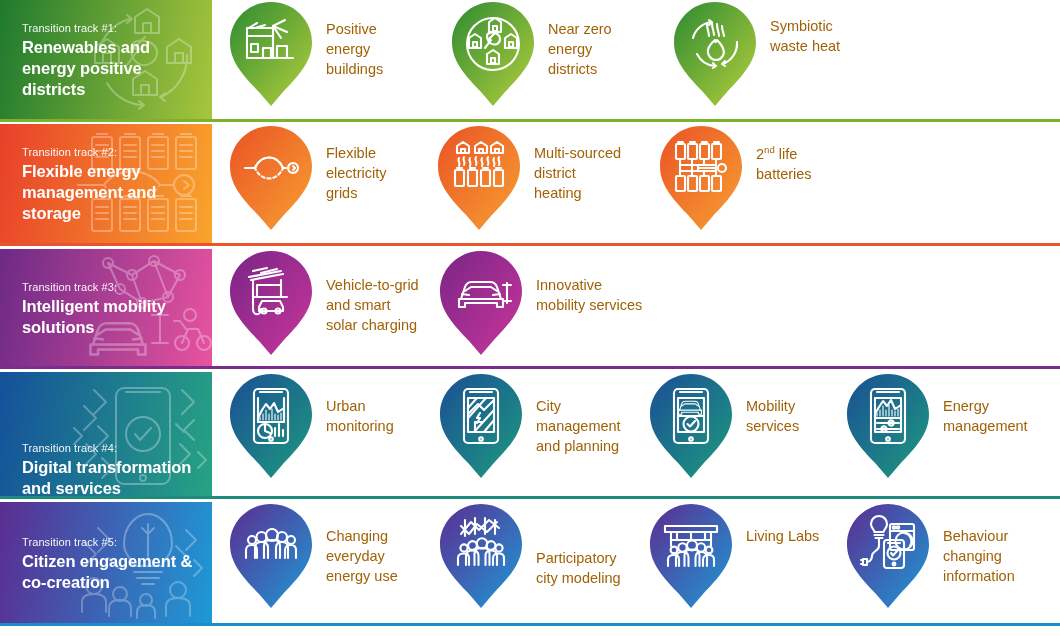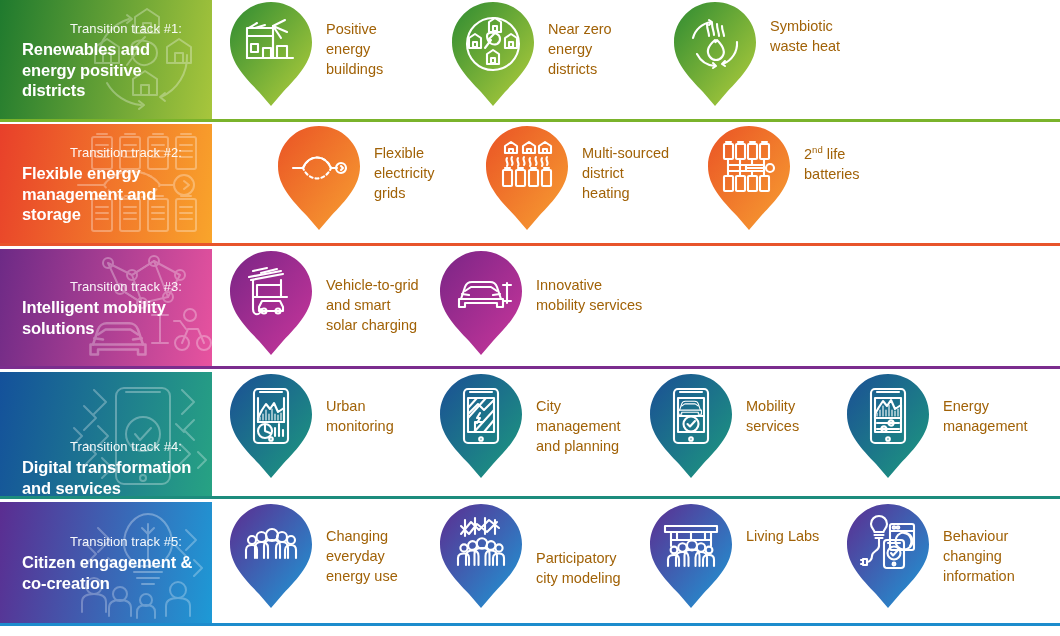--- a/index.html
+++ b/index.html
@@ -35,26 +35,25 @@
     position: absolute;
     right: -6px; top: 50%;
     transform: translateY(-50%);
     opacity: .30;
     pointer-events: none;
   }
   .panel-watermark svg { display:block; }
   .track-kicker {
     position: relative;
     color: #ffffff;
-    font-size: 13px;
+    font-size: 11px;
     letter-spacing: .1px;
     opacity: .95;
     margin-bottom: 3px;
     white-space: nowrap;
-    margin-left: 48px;
   }
   .track-title {
     position: relative;
     color: #ffffff;
     font-size: 16.5px;
     font-weight: bold;
     line-height: 1.26;
     letter-spacing: -.1px;
     max-width: 180px;
   }
@@ -224,21 +223,21 @@
               </g>
   </svg>
           </div>
           <div class="item-label" style="padding-top: 16px;">Symbiotic
 waste heat</div>
         </div>
       </div>
       <div class="row-rule" style="background: rgb(122, 179, 43); height: 3px;"></div>
     </div>
     <div class="row-gap" style="height: 2px;"></div>
-    <div class="track-row" style="height: 122px; gap: 48px;">
+    <div class="track-row" style="height: 122px;">
       <div class="track-panel" style="background: linear-gradient(100deg, rgb(232, 64, 42) 0%, rgb(249, 165, 43) 100%);">
         <div class="panel-watermark">
     <svg width="160" height="118" viewBox="-80 -59 160 118" fill="none" stroke="#ffffff" stroke-width="2" stroke-linecap="round" stroke-linejoin="round">
       <g>
         <rect x="-46" y="-48" width="20" height="32" rx="2"></rect>
               <path d="M-41 -51 L-31 -51"></path>
         <path d="M-42 -40 L-30 -40 M-42 -34 L-30 -34 M-42 -28 L-30 -28"></path>
         <rect x="-18" y="-48" width="20" height="32" rx="2"></rect>
               <path d="M-13 -51 L-3 -51"></path>
         <path d="M-14 -40 L-2 -40 M-14 -34 L-2 -34 M-14 -28 L-2 -28"></path>

